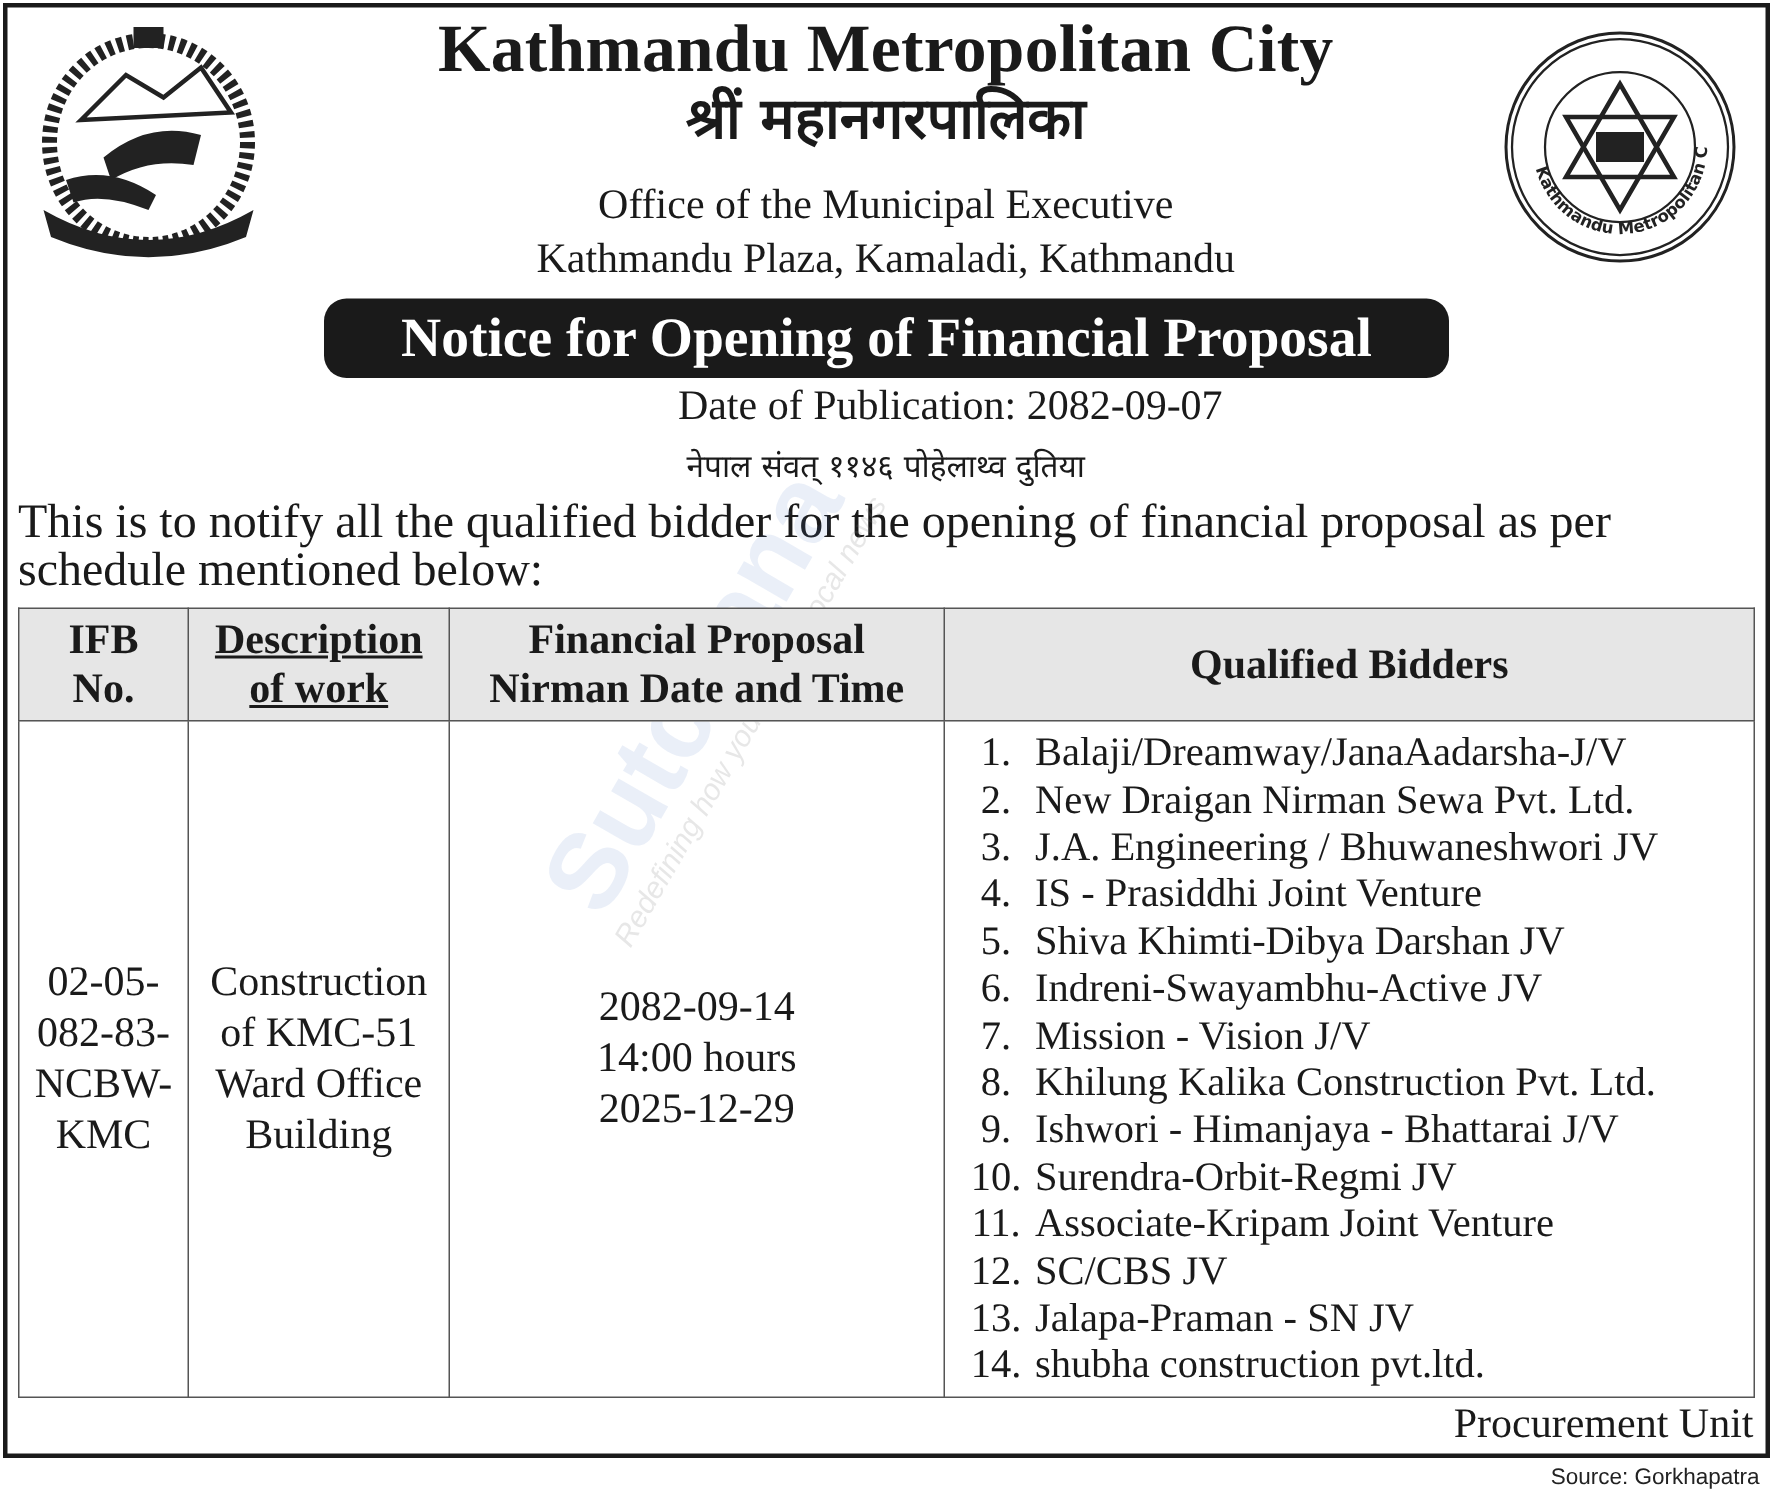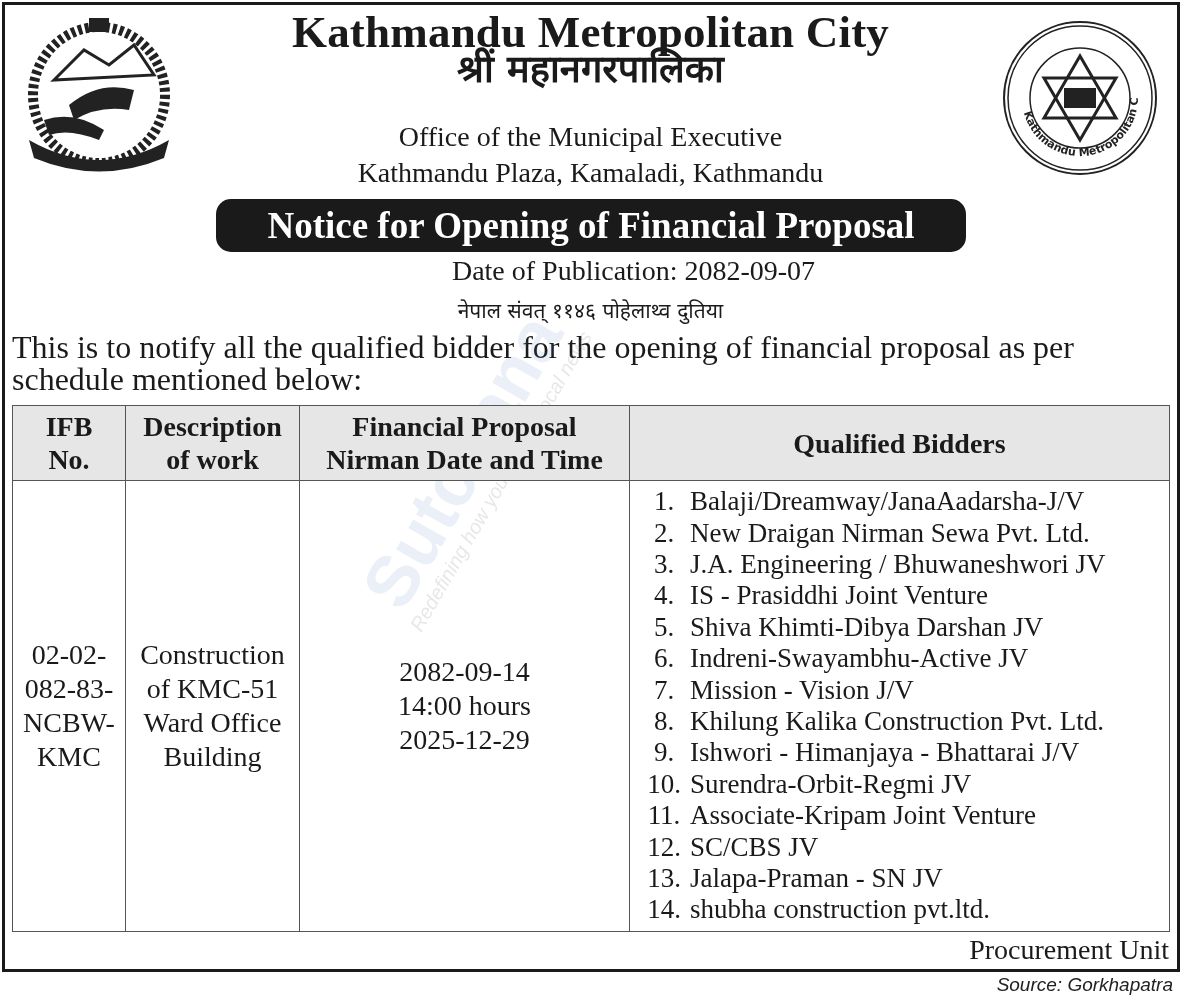--- a/index.html
+++ b/index.html
@@ -4,21 +4,21 @@
 <style>
   html, body { margin: 0; padding: 0; background: #ffffff; }
   body { width: 1181px; height: 998px; position: relative; overflow: hidden;
          font-family: "Liberation Serif", "DejaVu Serif", serif; color: #1a1a1a; }
   .frame { position: absolute; left: 2px; top: 2px; width: 1172px; height: 964px;
            border: 3px solid #1a1a1a; box-sizing: content-box; }
   .emblem-left { position: absolute; left: 14px; top: 10px; width: 170px; height: 165px; }
   .emblem-right { position: absolute; left: 1000px; top: 18px; width: 160px; height: 160px; }
   .title { position: absolute; left: 0; width: 1181px; top: 4px; text-align: center;
            font-size: 45px; font-weight: bold; line-height: 56px; letter-spacing: 0.2px; }
-  .title-nepal { position: absolute; left: 0; width: 1181px; top: 44px; text-align: center;
+  .title-nepal { position: absolute; left: 0; width: 1181px; top: 54px; text-align: center;
            font-family: "DejaVu Sans", sans-serif; font-size: 38px; font-weight: bold; line-height: 50px; }
   .office { position: absolute; left: 0; width: 1181px; top: 120px; text-align: center;
            font-size: 28px; line-height: 34px; }
   .address { position: absolute; left: 0; width: 1181px; top: 156px; text-align: center;
            font-size: 28px; line-height: 34px; }
   .banner { position: absolute; left: 216px; top: 199px; width: 750px; height: 53px;
             background: #1a1a1a; color: #ffffff; font-weight: bold; font-size: 37px;
             line-height: 53px; text-align: center; border-radius: 15px; }
   .pubdate { position: absolute; left: 0; width: 1181px; top: 254px; text-align: center;
              font-size: 28px; line-height: 34px; padding-left: 43px; }
@@ -26,30 +26,30 @@
              font-family: "DejaVu Sans", sans-serif; font-size: 21px; line-height: 34px; }
   .intro { position: absolute; left: 12px; top: 331px; width: 1160px;
            font-size: 32px; line-height: 32px; }
   table.schedule { position: absolute; left: 12px; top: 405px; width: 1158px;
            border-collapse: collapse; font-size: 28px; }
   table.schedule th, table.schedule td { border: 1.5px solid #555; padding: 0; }
   table.schedule th { background: #e6e6e6; font-weight: bold; height: 74px;
            line-height: 33px; text-align: center; vertical-align: middle; }
   table.schedule td { height: 450px; vertical-align: middle; text-align: center; line-height: 34px; }
   .col-ifb { width: 112px; }
-  .col-desc { width: 173px; }
+  .col-desc { width: 173px; text-decoration: underline; }
   .col-date { width: 329px; }
   .col-bidders { width: auto; }
   td.bidders { text-align: left; vertical-align: top; padding-top: 2px; }
   .bidder { display: flex; line-height: 31.4px; font-size: 27px; white-space: nowrap; }
   .bidder .num { width: 52px; padding-left: 8px; flex-shrink: 0; }
   .proc-unit { position: absolute; right: 12px; top: 932px; font-size: 28px; font-weight: normal;
                line-height: 36px; }
   .source { position: absolute; right: 8px; top: 976px; font-family: "Liberation Sans", sans-serif;
-            font-style: italic; font-size: 19px; line-height: 18px; color: #222; }
+            font-size: 15px; line-height: 18px; color: #222; }
   .watermark { position: absolute; left: 300px; top: 420px; transform: rotate(-60deg);
                font-family: "Liberation Sans", sans-serif; font-weight: bold; font-size: 72px;
                color: rgba(80,120,200,0.12); pointer-events: none; white-space: nowrap; }
   .watermark-sub { position: absolute; left: 330px; top: 470px; transform: rotate(-60deg);
                font-family: "Liberation Sans", sans-serif; font-style: italic; font-size: 20px;
                color: rgba(120,120,120,0.18); pointer-events: none; white-space: nowrap; }
 </style>
 </head>
 <body>
 
@@ -108,21 +108,21 @@
       <th class="col-date">
         <div>Financial Proposal</div>
         <div>Nirman Date and Time</div>
       </th>
       <th class="col-bidders">Qualified Bidders</th>
     </tr>
   </thead>
   <tbody>
     <tr>
       <td>
-        <div>02-02-</div>
+        <div>02-05-</div>
         <div>082-83-</div>
         <div>NCBW-</div>
         <div>KMC</div>
       </td>
       <td>
         <div>Construction</div>
         <div>of KMC-51</div>
         <div>Ward Office</div>
         <div>Building</div>
       </td>

